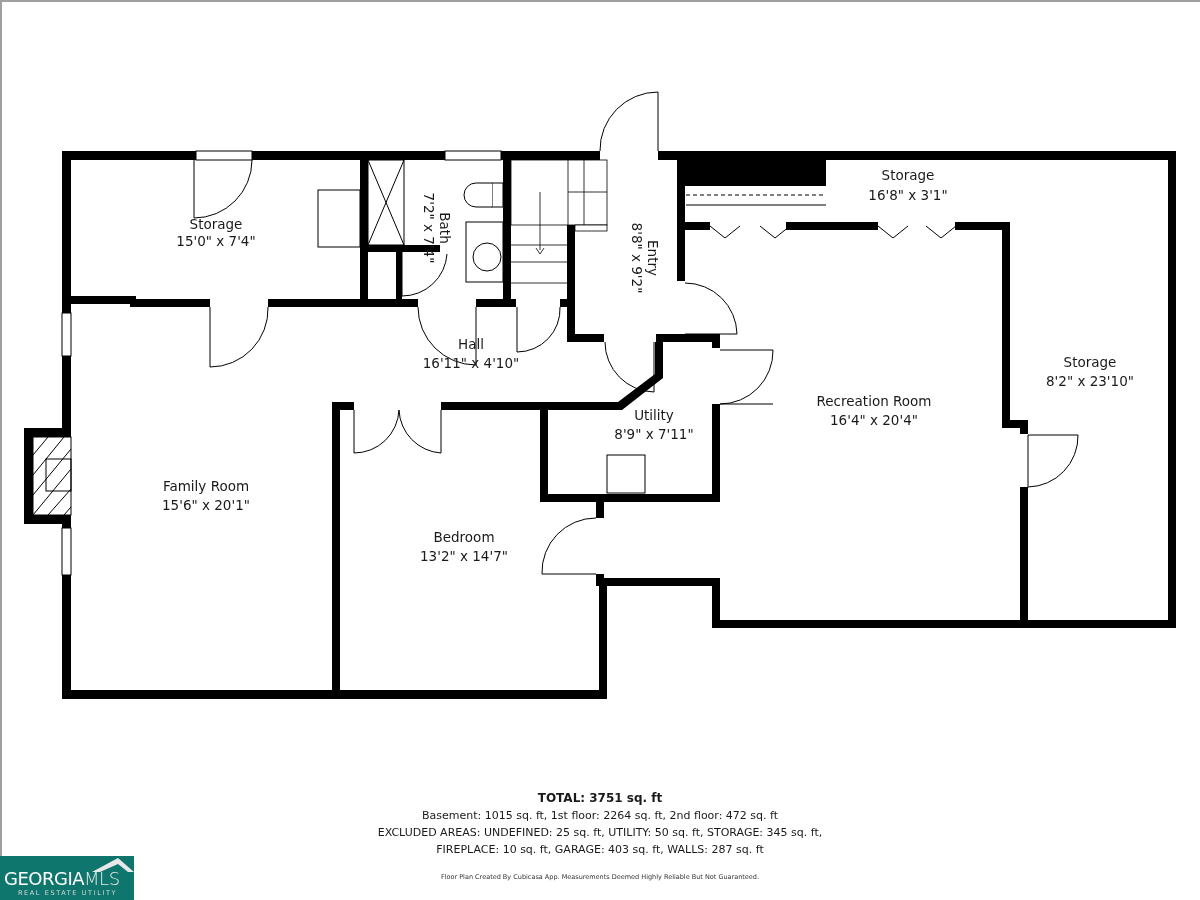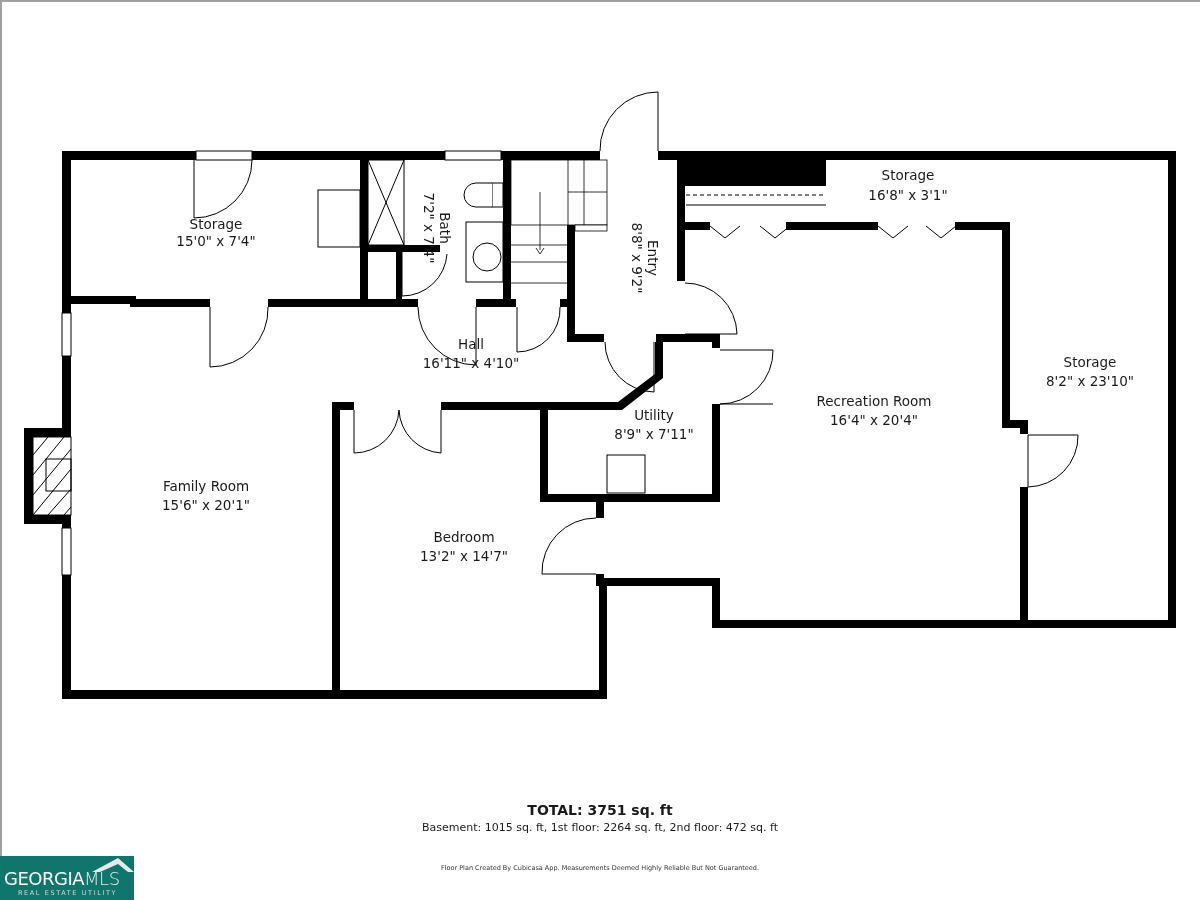--- a/index.html
+++ b/index.html
@@ -1,23 +1,23 @@
 <!DOCTYPE html>
 <html><head>
 <meta charset="utf-8">
 <style>
   html, body { margin: 0; padding: 0; background: #ffffff; }
   body { width: 1200px; height: 900px; position: relative; overflow: hidden; font-family: "DejaVu Sans", sans-serif; }
   .frame { position: absolute; left: 0; top: 0; width: 1200px; height: 900px; box-sizing: border-box; border-top: 2px solid #a0a0a0; border-left: 2px solid #a0a0a0; }
   svg.plan { position: absolute; left: 0; top: 0; }
   .room-label { font-family: "DejaVu Sans", sans-serif; font-size: 13.5px; fill: #1a1a1a; text-anchor: middle; }
   .summary { position: absolute; left: 300px; width: 600px; top: 790px; text-align: center; color: #1a1a1a; font-family: "DejaVu Sans", sans-serif; }
-  .summary .total { font-weight: bold; font-size: 14px; line-height: 17px; margin-top: 12px; }
+  .summary .total { font-weight: bold; font-size: 12px; line-height: 17px; }
   .summary .line { font-size: 11px; line-height: 17px; }
-  .summary .disclaimer { font-size: 6.5px; margin-top: 28px; color: #333; }
+  .summary .disclaimer { font-size: 6.5px; margin-top: 15px; color: #333; }
   .logo { position: absolute; left: 0; top: 856px; width: 134px; height: 44px; background: #0f766e; color: #fff; }
   .logo .brand { position: absolute; left: 4px; top: 12px; font-family: "DejaVu Sans", sans-serif; font-size: 18px; letter-spacing: -0.5px; }
   .logo .brand .mls { font-weight: 300; color: #e8e8e8; }
   .logo .sub { position: absolute; left: 18px; top: 33px; font-size: 6.5px; letter-spacing: 1.6px; color: #d8d8d8; }
   .logo .roof { position: absolute; left: 90px; top: 0px; }
 </style>
 </head>
 <body>
 
 <div class="frame"></div>
@@ -202,20 +202,22 @@
     <text class="room-label" x="874" y="406"><tspan>Recreation Room</tspan><tspan x="874" dy="19">16'4" x 20'4"</tspan></text>
     <text class="room-label" x="654" y="420"><tspan>Utility</tspan><tspan x="654" dy="19">8'9" x 7'11"</tspan></text>
     <text class="room-label" x="206" y="491"><tspan>Family Room</tspan><tspan x="206" dy="19">15'6" x 20'1"</tspan></text>
     <text class="room-label" x="464" y="542"><tspan>Bedroom</tspan><tspan x="464" dy="19">13'2" x 14'7"</tspan></text>
   </g>
 </svg>
 
 <div class="summary">
   <div class="total">TOTAL: 3751 sq. ft</div>
   <div class="line">Basement: 1015 sq. ft, 1st floor: 2264 sq. ft, 2nd floor: 472 sq. ft</div>
+  <div class="line">EXCLUDED AREAS: UNDEFINED: 25 sq. ft, UTILITY: 50 sq. ft, STORAGE: 345 sq. ft,</div>
+  <div class="line">FIREPLACE: 10 sq. ft, GARAGE: 403 sq. ft, WALLS: 287 sq. ft</div>
   <div class="disclaimer">Floor Plan Created By Cubicasa App. Measurements Deemed Highly Reliable But Not Guaranteed.</div>
 </div>
 
 <div class="logo">
   <svg class="roof" width="44" height="16">
     <polygon points="2,16 28,2 44,16 38,16 28,8 10,16" fill="#e8e8e8"></polygon>
   </svg>
   <div class="brand"><span>GEORGIA</span><span class="mls">MLS</span></div>
   <div class="sub">REAL ESTATE UTILITY</div>
 </div>

